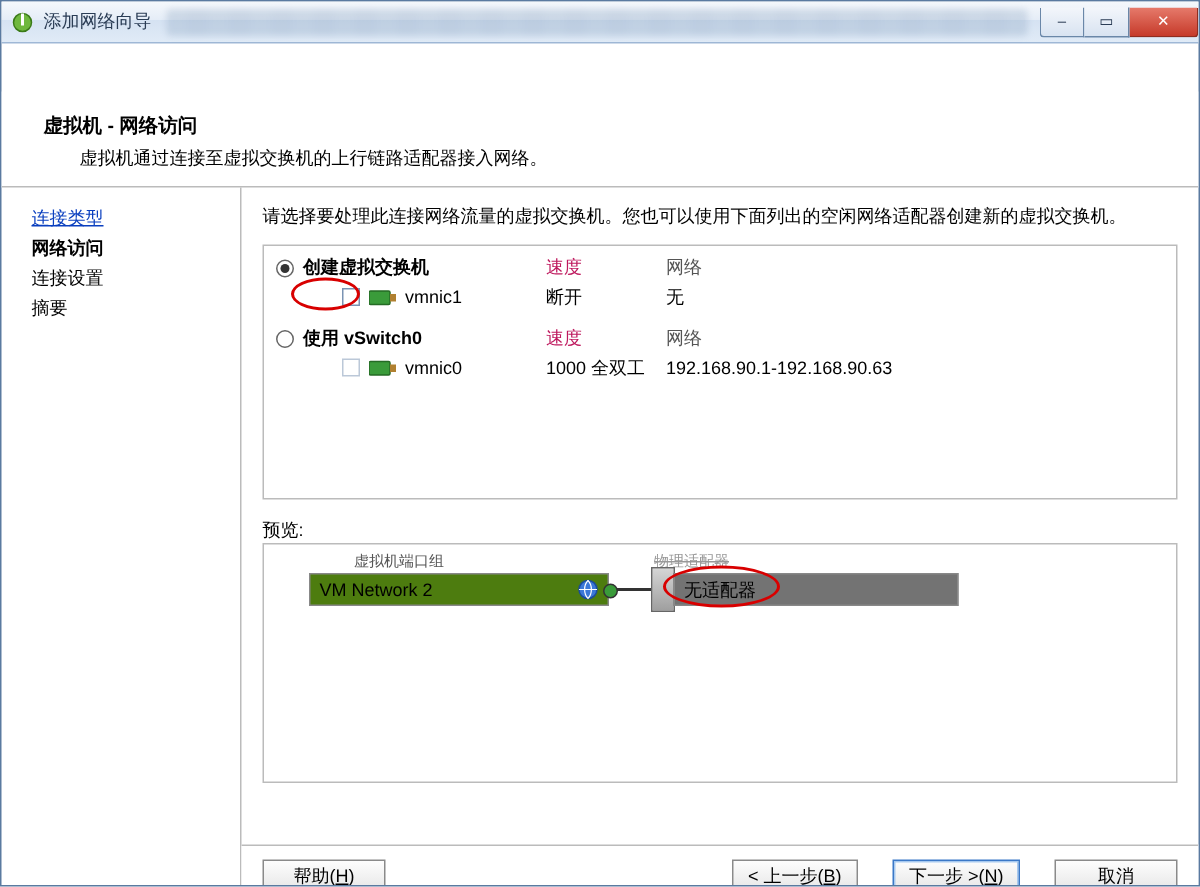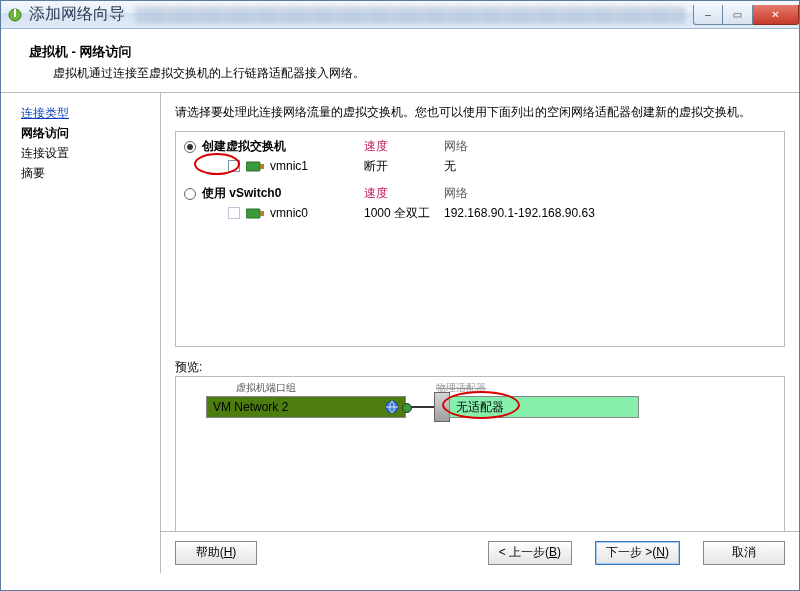--- a/index.html
+++ b/index.html
@@ -20,21 +20,21 @@
     display: flex;
     align-items: center;
     padding: 0 0 0 6px;
     border-bottom: 1px solid #9fb8d6;
   }
   .titlebar .appicon {
     width: 16px; height: 16px;
     display: inline-block;
     margin-right: 6px;
   }
-  .titlebar .title { color: #2b3d55; font-size: 16px; flex: 0 0 auto; }
+  .titlebar .title { color: #2b3d55; font-size: 12px; flex: 0 0 auto; }
   .titlebar .blur { flex: 1; height: 18px; margin-left: 10px;
     background: repeating-linear-gradient(90deg,#7b96b5 0 14px,#6f8bad 14px 28px);
     filter: blur(2px); opacity:.25; border-radius:3px; margin-right:8px;}
   .winbtns { display: flex; }
   .winbtn {
     width: 30px; height: 20px;
     border: 1px solid #6a87a8;
     border-top: none;
     display: flex; align-items: center; justify-content: center;
     background: linear-gradient(to bottom,#f3f6fb,#d8e3f1);
@@ -46,20 +46,21 @@
     background: linear-gradient(to bottom,#e67a6b,#c63a2a);
     border-color:#8e2d20; color:#fff;
     border-bottom-right-radius:3px;
   }
   .winbtn.min { border-bottom-left-radius:3px; }
   
   .header {
     padding: 14px 20px 10px 28px;
     border-bottom: 1px solid #bbb;
     background: #fff;
+    margin-top: 32px;
   }
   .header .h-title { font-weight: bold; font-size: 13px; }
   .header .h-sub { margin-left: 24px; margin-top: 4px; }
   
   .body {
     display: flex;
     height: 480px;
   }
   .sidebar {
     width: 160px;
@@ -110,21 +111,21 @@
     display:flex; align-items:center; padding:0 6px; gap:6px;
     background:#4d7c0f;
   }
   .globe-icon{width:14px;height:14px;display:inline-block;}
   .connector { height:2px; width:28px; background:#333; position:relative;}
   .connector::before{content:"";position:absolute;left:-4px;top:-3px;width:8px;height:8px;border:1px solid #333;border-radius:50%;background:#3a9b3a;}
   .switchbox { width:16px; height:30px; background:linear-gradient(to bottom,#d5d5d5,#9f9f9f); border:1px solid #666;}
   .pv-right {
     border:1px solid #888; height:22px; width:190px;
     display:flex; align-items:center; padding:0 6px;
-    background:#86efac; margin-left:-1px;
+    background:#737373; margin-left:-1px;
   }
   
   .footer {
     position: absolute;
     left: 0; right: 0; bottom: 0;
     height: 42px;
     border-top: 1px solid #bbb;
     display: flex; align-items: center;
     padding: 0 14px;
     gap: 23px;
@@ -177,21 +178,21 @@
   <div class="sidebar">
     <div class="step link">连接类型</div>
     <div class="step active">网络访问</div>
     <div class="step">连接设置</div>
     <div class="step">摘要</div>
   </div>
 
   <div class="main">
     <div class="instruction">请选择要处理此连接网络流量的虚拟交换机。您也可以使用下面列出的空闲网络适配器创建新的虚拟交换机。</div>
 
-    <div class="group" style="height:216px; position:relative;">
+    <div class="group" style="height:170px; position:relative;">
 
       <div class="row-head">
         <span class="radio checked"></span>
         <span class="bold">创建虚拟交换机</span>
         <span class="hcol-speed">速度</span>
         <span class="hcol-net">网络</span>
       </div>
       <div class="row-data">
         <span class="checkbox"></span>
         <span class="nic-icon">

